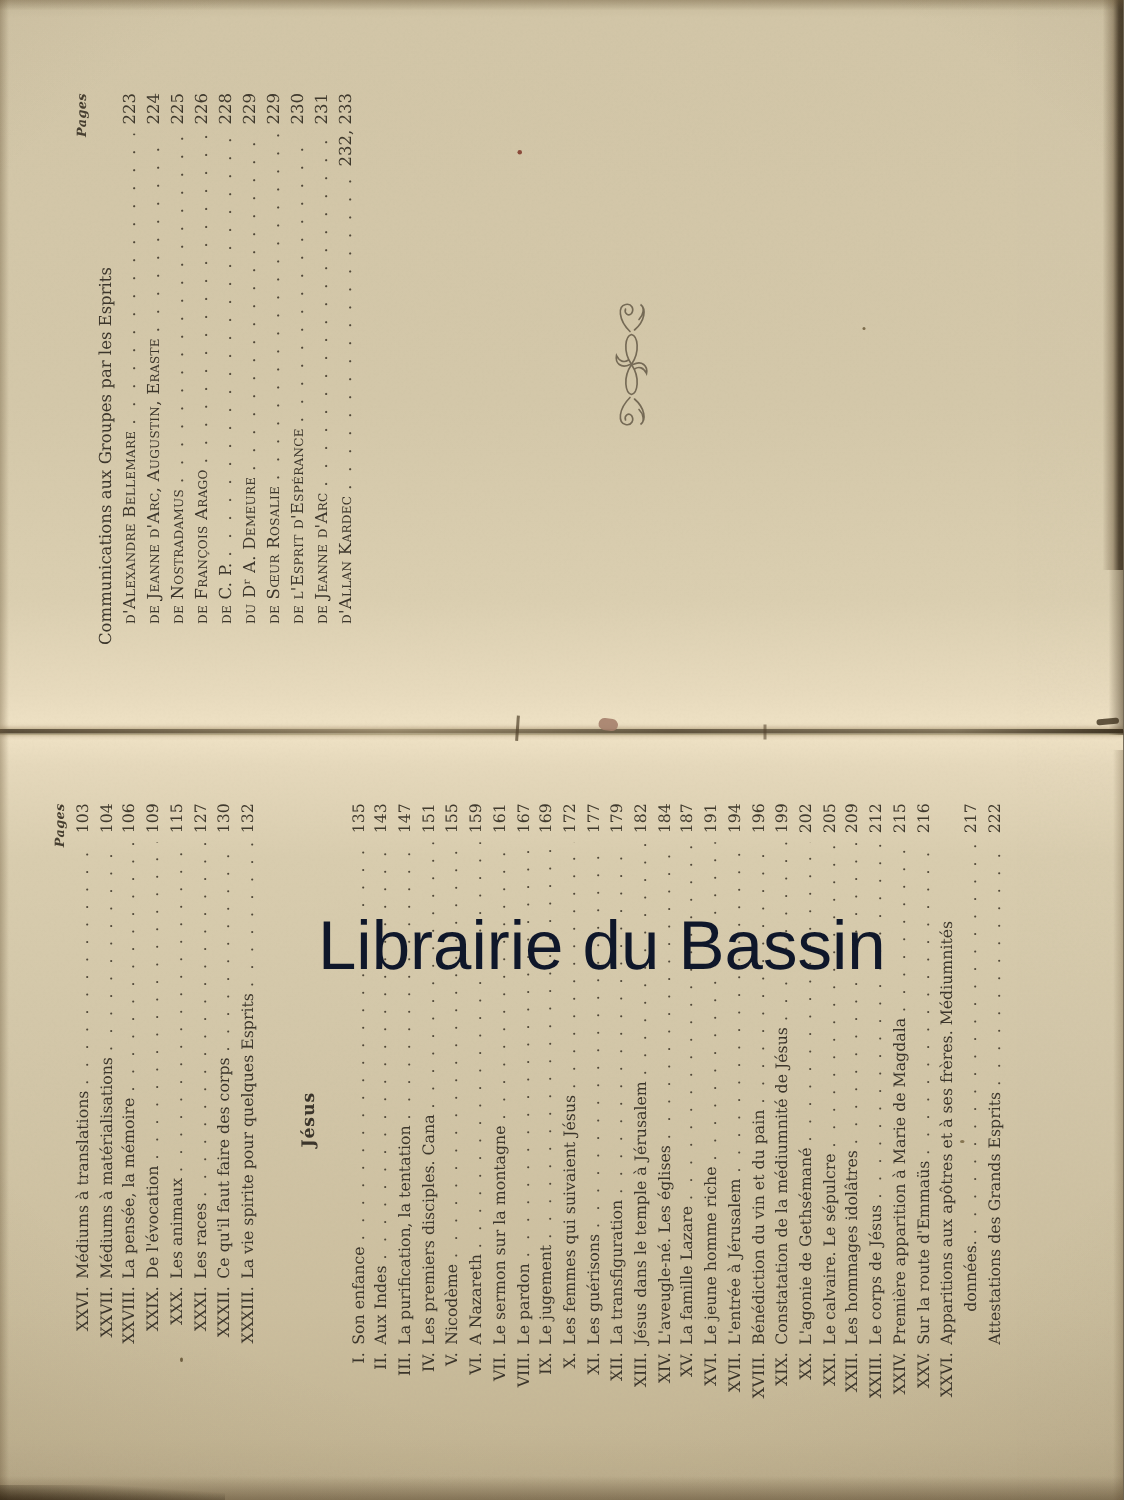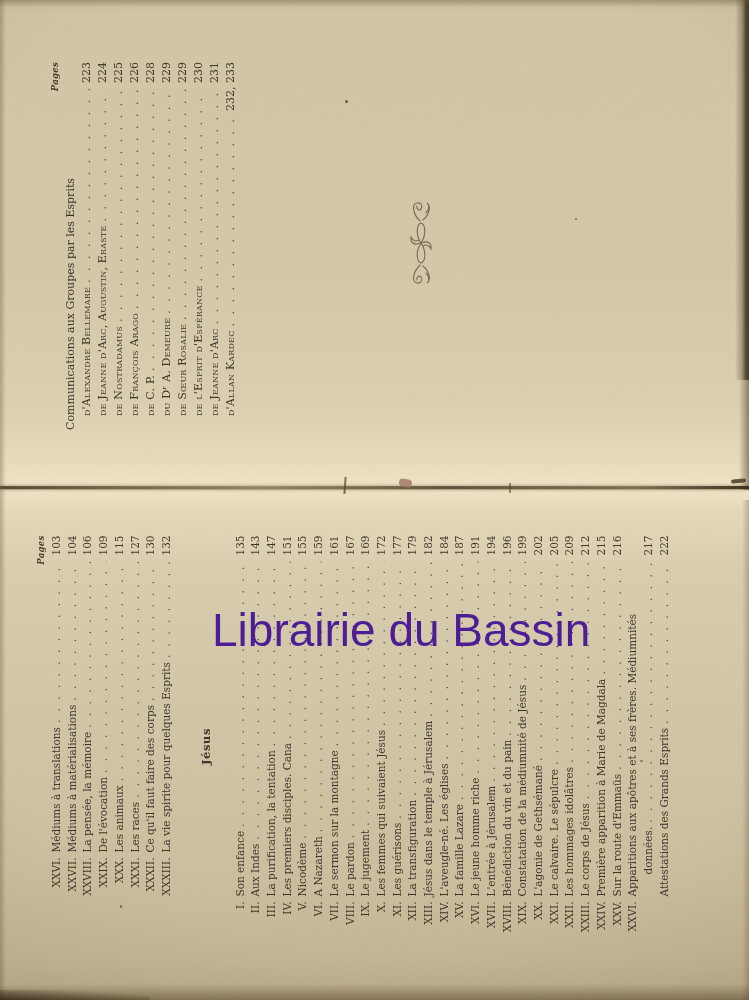--- a/index.html
+++ b/index.html
@@ -456,15 +456,15 @@
 
   <div id="vignette"></div>
   <svg id="grain" width="749" height="1000">
     <filter id="n">
       <feTurbulence type="fractalNoise" baseFrequency="0.55" numOctaves="2" seed="7"></feTurbulence>
       <feColorMatrix type="matrix" values="0 0 0 0 0.35  0 0 0 0 0.30  0 0 0 0 0.18  0 0 0 0.07 0"></feColorMatrix>
     </filter>
     <rect width="749" height="1000" filter="url(#n)"></rect>
   </svg>
 
-  <div id="watermark" style="color: #4c1d95;">Librairie du Bassin</div>
+  <div id="watermark" style="color: #0f172a;">Librairie du Bassin</div>
 
 </div>
 
 </body></html>

